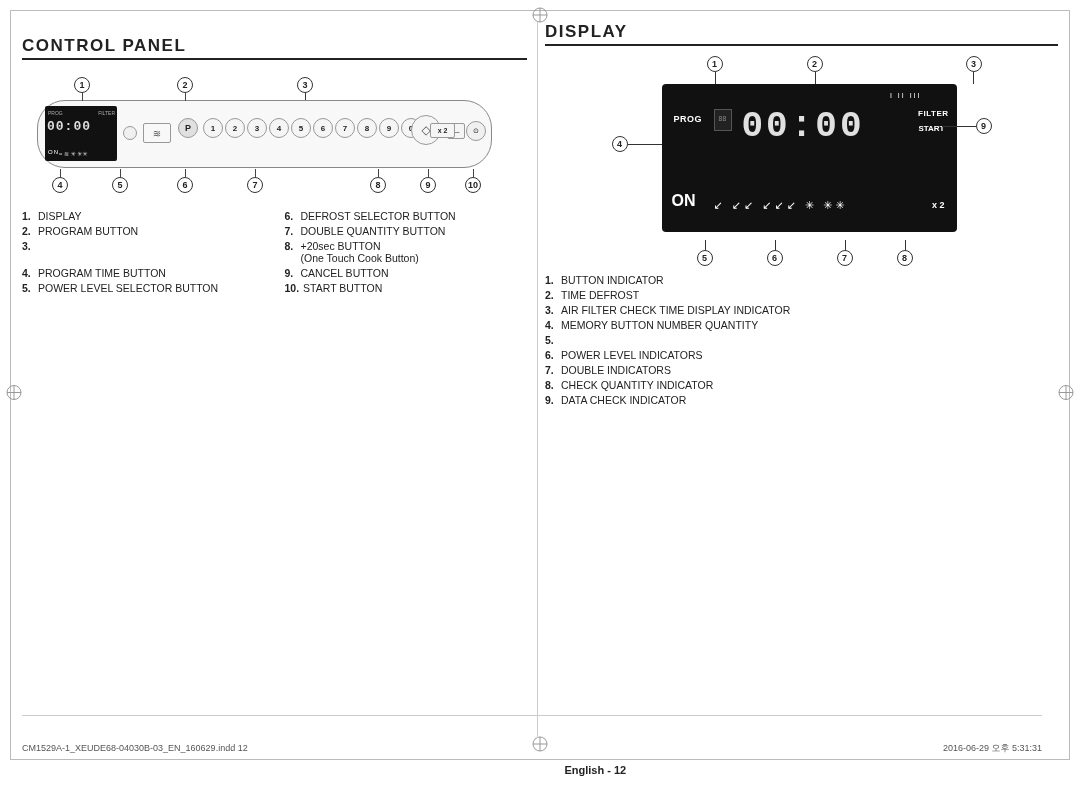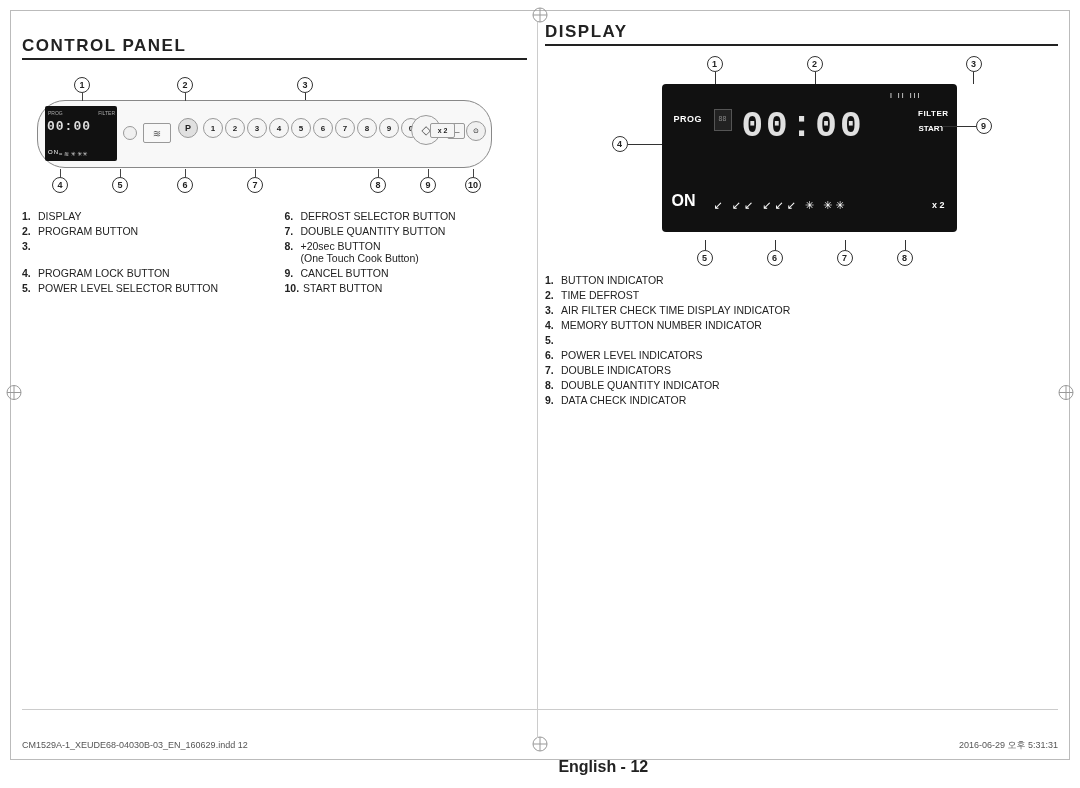--- a/index.html
+++ b/index.html
@@ -235,21 +235,21 @@
     </div>
     <div class="item">
       <span class="item-num">3.</span>
     </div>
     <div class="item">
       <span class="item-num">8.</span>
       <span>+20sec BUTTON<br>(One Touch Cook Button)</span>
     </div>
     <div class="item">
       <span class="item-num">4.</span>
-      <span>PROGRAM LOCK BUTTON</span>
+      <span>PROGRAM TIME BUTTON</span>
     </div>
     <div class="item">
       <span class="item-num">9.</span>
       <span>CANCEL BUTTON</span>
     </div>
     <div class="item">
       <span class="item-num">5.</span>
       <span>POWER LEVEL SELECTOR BUTTON</span>
     </div>
     <div class="item">
@@ -329,42 +329,42 @@
     <div class="item">
       <span class="item-num">2.</span>
       <span>TIME DEFROST</span>
     </div>
     <div class="item">
       <span class="item-num">3.</span>
       <span>AIR FILTER CHECK TIME DISPLAY INDICATOR</span>
     </div>
     <div class="item">
       <span class="item-num">4.</span>
-      <span>MEMORY BUTTON NUMBER INDICATOR</span>
+      <span>MEMORY BUTTON NUMBER QUANTITY</span>
     </div>
     <div class="item">
       <span class="item-num">5.</span>
     </div>
     <div class="item">
       <span class="item-num">6.</span>
       <span>POWER LEVEL INDICATORS</span>
     </div>
     <div class="item">
       <span class="item-num">7.</span>
       <span>DOUBLE INDICATORS</span>
     </div>
     <div class="item">
       <span class="item-num">8.</span>
-      <span>DOUBLE QUANTITY INDICATOR</span>
+      <span>CHECK QUANTITY INDICATOR</span>
     </div>
     <div class="item">
       <span class="item-num">9.</span>
       <span>DATA CHECK INDICATOR</span>
     </div>
   </div>
 
 </div>
 
-<div style="position:absolute;bottom:12px;left:22px;right:22px;display:flex;align-items:center;justify-content:space-between;font-size:9px;color:#555;border-top:1px solid #ccc;padding-top:4px;">
+<div style="position:absolute;bottom:12px;left:22px;right:38px;display:flex;align-items:center;justify-content:space-between;font-size:9px;color:#555;border-top:1px solid #ccc;padding-top:4px;">
   <span>CM1529A-1_XEUDE68-04030B-03_EN_160629.indd  12</span>
-  <span style="font-weight:bold;font-size:16px;color:#222;margin-top:44px;">English - 12</span>
+  <span style="font-weight:bold;font-size:11px;color:#222;margin-top:44px;">English - 12</span>
   <span>2016-06-29  오후 5:31:31</span>
 </div>
 
 </body></html>

